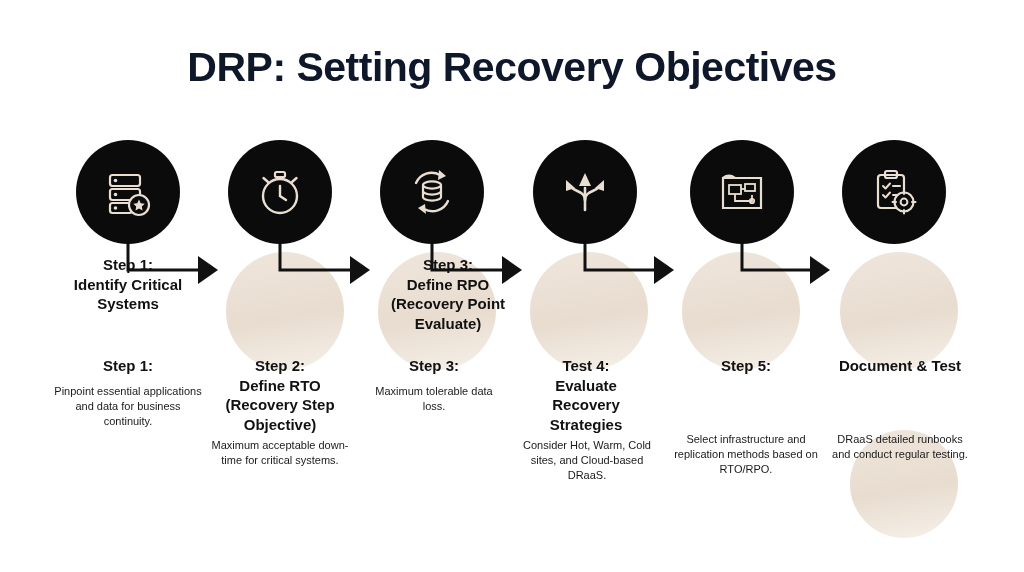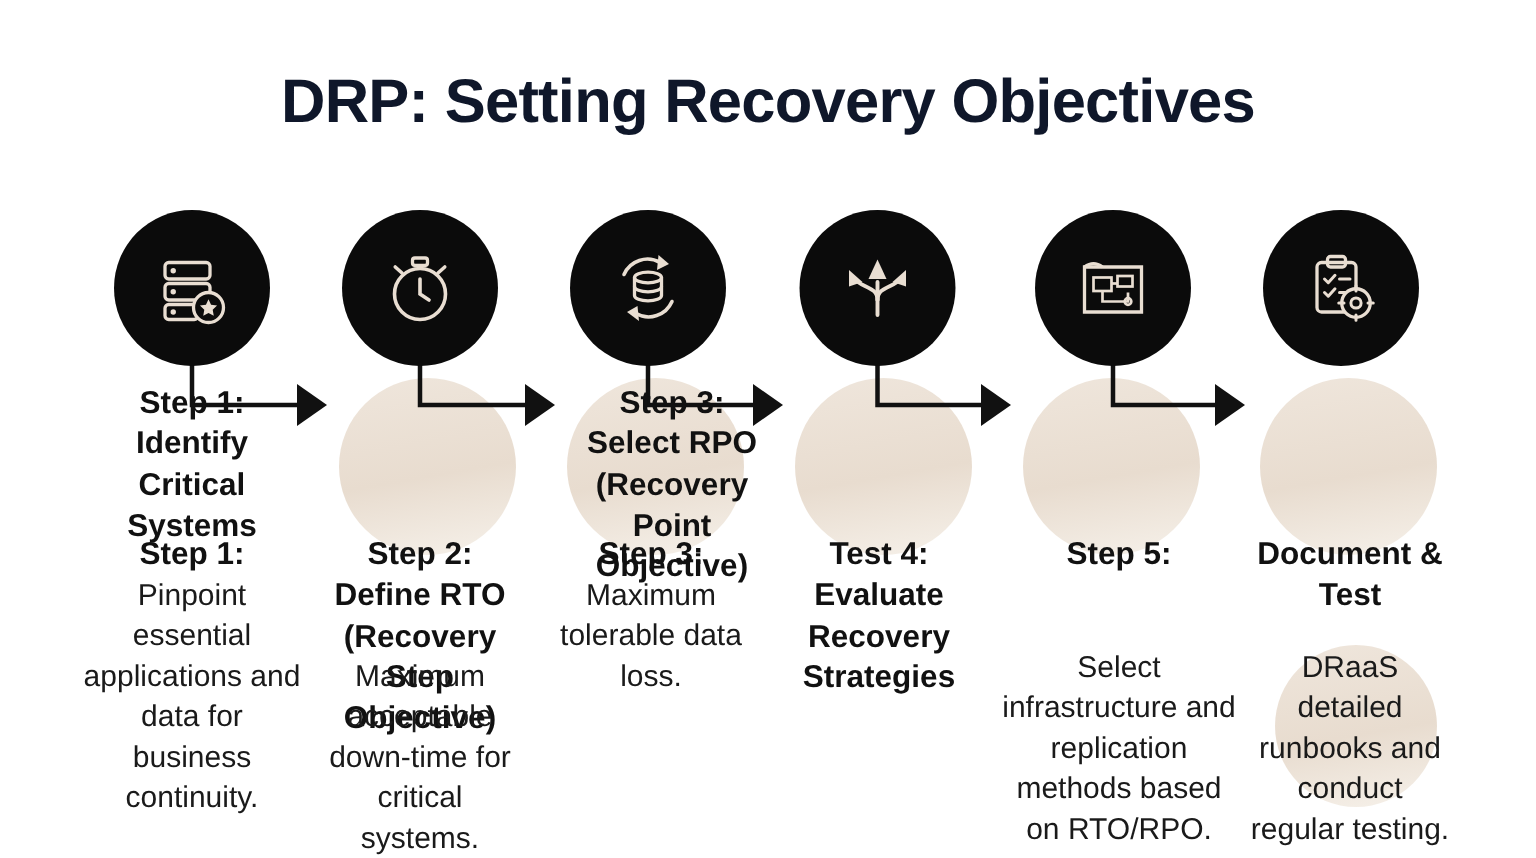--- a/index.html
+++ b/index.html
@@ -59,30 +59,30 @@
     background: #0b0b0b;
     display: flex;
     align-items: center;
     justify-content: center;
   }
   .circle svg { display: block; }
   .step-head {
     position: absolute;
     z-index: 3;
     text-align: center;
-    font-size: 21px;
+    font-size: 15px;
     font-weight: bold;
     line-height: 1.3;
     color: #111111;
   }
   .step-desc {
     position: absolute;
     z-index: 3;
     text-align: center;
-    font-size: 20px;
+    font-size: 11px;
     line-height: 1.35;
     color: #1a1a1a;
   }
 </style>
 </head>
 <body>
 
 <div id="canvas">
 
   <div class="title">DRP: Setting Recovery Objectives</div>
@@ -159,41 +159,42 @@
         <path d="M19 27 C19 29 23 30.6 28 30.6 C33 30.6 37 29 37 27" fill="none" stroke="#e9ded2" stroke-width="2.2"></path>
         <path d="M12 19 A17 17 0 0 1 36 11" fill="none" stroke="#e9ded2" stroke-width="2.4" stroke-linecap="round"></path>
         <polygon points="35,6 42,12 34,16" fill="#e9ded2"></polygon>
         <path d="M44 37 A17 17 0 0 1 20 45" fill="none" stroke="#e9ded2" stroke-width="2.4" stroke-linecap="round"></path>
         <polygon points="21,40 14,44 22,50" fill="#e9ded2"></polygon>
       </svg>
     </div>
   </div>
   <div class="step-head" style="left:372px; top:255px; width:152px;">
     <div>Step 3:</div>
-    <div>Select RPO (Recovery Point Objective)</div>
+    <div>Define RPO (Recovery Point Evaluate)</div>
   </div>
   <div class="step-head" style="left:368px; top:356px; width:132px;">Step 3:</div>
   <div class="step-desc" style="left:368px; top:384px; width:132px;">Maximum tolerable data loss.</div>
 
   <div class="node" style="left:533px; top:140px;">
     <div class="circle">
       <svg width="56" height="56" viewBox="0 0 56 56">
         <path d="M28 46 L28 24" fill="none" stroke="#e9ded2" stroke-width="2.6" stroke-linecap="round"></path>
         <polygon points="28,9 34,22 22,22" fill="#e9ded2"></polygon>
         <path d="M28 36 C28 28 20 28 15 24" fill="none" stroke="#e9ded2" stroke-width="2.6" stroke-linecap="round"></path>
         <polygon points="9,16 18,24 9,27" fill="#e9ded2"></polygon>
         <path d="M28 36 C28 28 36 28 41 24" fill="none" stroke="#e9ded2" stroke-width="2.6" stroke-linecap="round"></path>
         <polygon points="47,16 38,24 47,27" fill="#e9ded2"></polygon>
       </svg>
     </div>
   </div>
   <div class="step-head" style="left:520px; top:356px; width:132px;">
     <div>Test 4:</div>
     <div>Evaluate Recovery Strategies</div>
   </div>
+  <div class="step-desc" style="left:516px; top:438px; width:142px;">Consider Hot, Warm, Cold sites, and Cloud-based DRaaS.</div>
 
   <div class="node" style="left:690px; top:140px;">
     <div class="circle">
       <svg width="56" height="56" viewBox="0 0 56 56">
         <path d="M9 14 L47 14 L47 44 L9 44 Z" fill="none" stroke="#e9ded2" stroke-width="2.2"></path>
         <path d="M9 14 C13 11 17 11 21 14" fill="none" stroke="#e9ded2" stroke-width="2.2"></path>
         <rect x="15" y="21" width="12" height="9" fill="none" stroke="#e9ded2" stroke-width="1.8"></rect>
         <rect x="31" y="20" width="10" height="7" fill="none" stroke="#e9ded2" stroke-width="1.8"></rect>
         <path d="M27 25 L31 25" stroke="#e9ded2" stroke-width="1.8"></path>
         <path d="M21 30 L21 37 L38 37 L38 31" fill="none" stroke="#e9ded2" stroke-width="1.8"></path>

